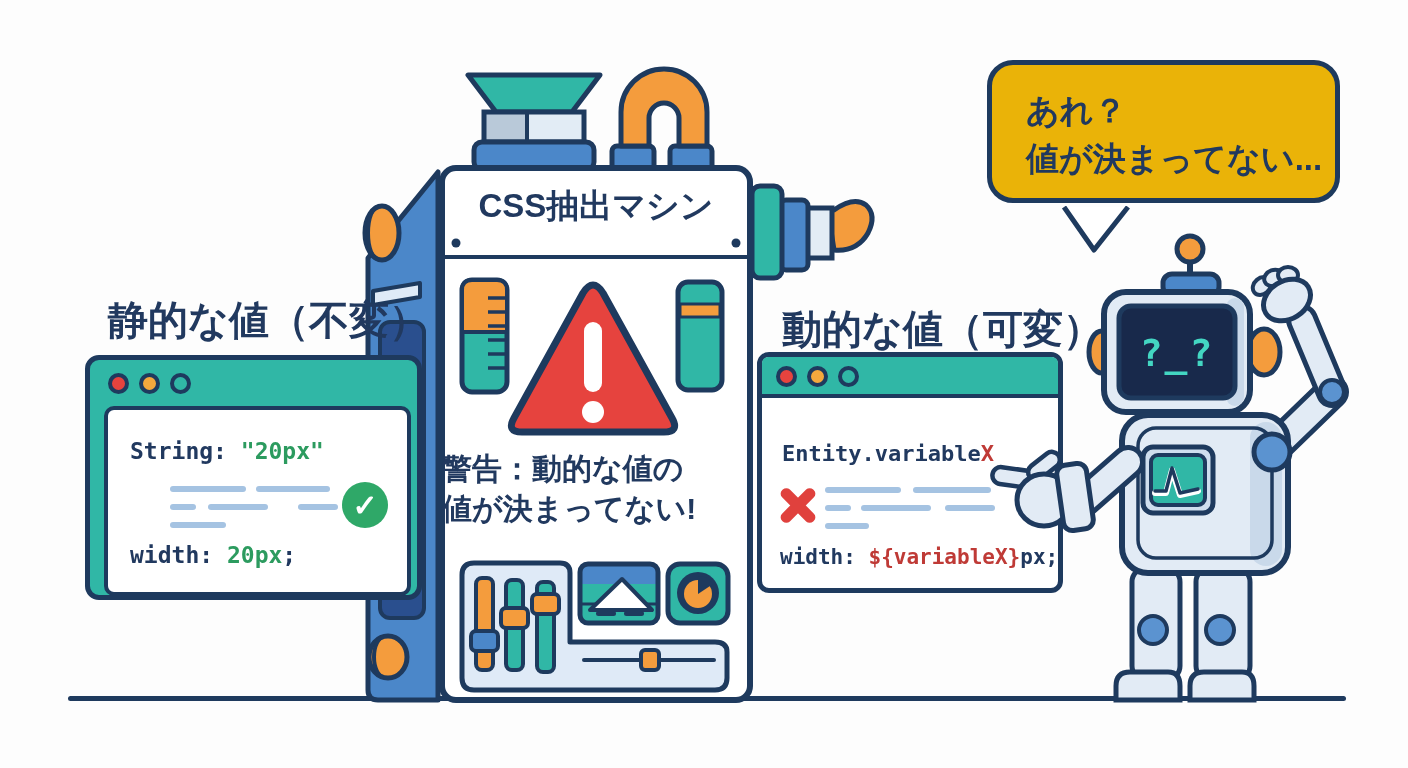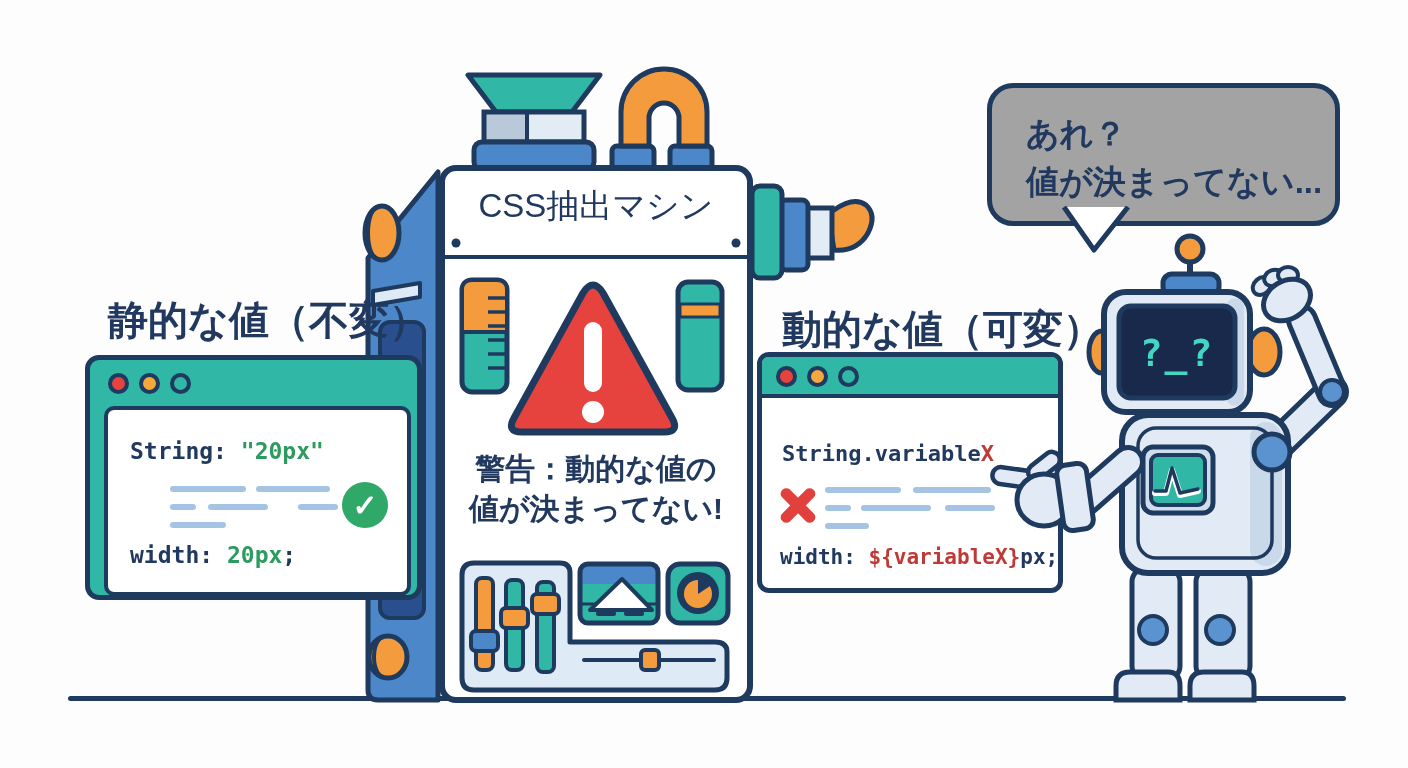--- a/index.html
+++ b/index.html
@@ -2,22 +2,22 @@
 <html><head>
 <meta charset="utf-8">
 <style>
   html,body{margin:0;padding:0;background:#fff;}
   #canvas{position:relative;width:1408px;height:768px;background:#fdfdfd;overflow:hidden;
           font-family:"Liberation Sans", sans-serif;}
   .abs{position:absolute;}
   
   .label{font-size:40px;font-weight:bold;color:#21395f;white-space:nowrap;}
   .machine-title{left:442px;top:184px;width:308px;text-align:center;
-                 font-size:33px;font-weight:normal;color:#21395f;white-space:nowrap;}
-  .warning-text{left:442px;top:449px;width:308px;text-align:center;
+                 font-size:33px;font-weight:bold;color:#21395f;white-space:nowrap;}
+  .warning-text{left:442px;top:449px;width:308px;
                 font-size:30px;font-weight:bold;color:#21395f;line-height:40px;}
   .code{font-family:"DejaVu Sans Mono", monospace;font-weight:bold;color:#21395f;white-space:pre;}
   .code-green{color:#2c9b5f;}
   .code-red{color:#bf3a36;}
   
   .window{border:5px solid #1e3a5e;box-sizing:border-box;}
   .window-left{left:85px;top:355px;width:337px;height:245px;background:#30b7a6;border-radius:14px;z-index:3;}
   .window-right{left:757px;top:352px;width:306px;height:241px;background:#ffffff;border-radius:12px;z-index:3;}
   .win-header-right{position:absolute;left:0;top:0;width:100%;height:41px;background:#30b7a6;
                     border-bottom:4px solid #1e3a5e;border-radius:6px 6px 0 0;box-sizing:border-box;}
@@ -30,21 +30,21 @@
              border:4px solid #1e3a5e;border-radius:10px;}
   .seg{position:absolute;height:6px;border-radius:3px;background:#a5c3e2;}
   .check-badge{position:absolute;width:46px;height:46px;border-radius:50%;background:#2fa868;
                color:#ffffff;font-size:30px;font-weight:bold;display:flex;align-items:center;justify-content:center;}
   .xmark{position:absolute;width:44px;height:44px;}
   .xmark::before,.xmark::after{content:"";position:absolute;left:0;top:17px;width:44px;height:11px;
                border-radius:5px;background:#e0413d;}
   .xmark::before{transform:rotate(45deg);}
   .xmark::after{transform:rotate(-45deg);}
   
-  .bubble{left:987px;top:83px;width:353px;height:143px;background:#a3a3a3;border:5px solid #1e3a5e;
+  .bubble{left:987px;top:60px;width:353px;height:143px;background:#eab308;border:5px solid #1e3a5e;
           border-radius:26px;box-sizing:border-box;z-index:5;padding:22px 0 0 34px;}
   .bubble .line{font-size:33px;font-weight:bold;color:#21395f;line-height:48px;white-space:nowrap;}
   .bubble-tail{left:1060px;top:206px;z-index:6;}
   .ground{left:68px;top:696px;width:1278px;height:5px;background:#1e3a5e;border-radius:3px;z-index:1;}
   svg.layer{position:absolute;z-index:2;}
   svg.layer-top{position:absolute;z-index:4;}
 </style>
 </head>
 <body>
 
@@ -186,21 +186,21 @@
   <div class="abs label" style="left:782px;top:302px;z-index:3">動的な値（可変）</div>
 
   <div class="abs window window-right">
     <div class="win-header-right">
       <div class="dots" style="left:14px;top:9px">
         <div class="dot dot-red"></div>
         <div class="dot dot-orange"></div>
         <div class="dot dot-empty"></div>
       </div>
     </div>
-    <div class="abs code" style="left:20px;top:84px;font-size:22px"><span>String.variable</span><span class="code-red">X</span></div>
+    <div class="abs code" style="left:20px;top:84px;font-size:22px"><span>Entity.variable</span><span class="code-red">X</span></div>
     <div class="xmark" style="left:14px;top:126px"></div>
     <div>
       <div class="seg" style="left:63px;top:130px;width:76px"></div>
       <div class="seg" style="left:151px;top:130px;width:78px"></div>
       <div class="seg" style="left:63px;top:148px;width:26px"></div>
       <div class="seg" style="left:99px;top:148px;width:70px"></div>
       <div class="seg" style="left:183px;top:148px;width:50px"></div>
       <div class="seg" style="left:63px;top:166px;width:44px"></div>
     </div>
     <div class="abs code" style="left:18px;top:188px;font-size:21px"><span>width: </span><span class="code-red">${variableX}</span><span>px;</span></div>

